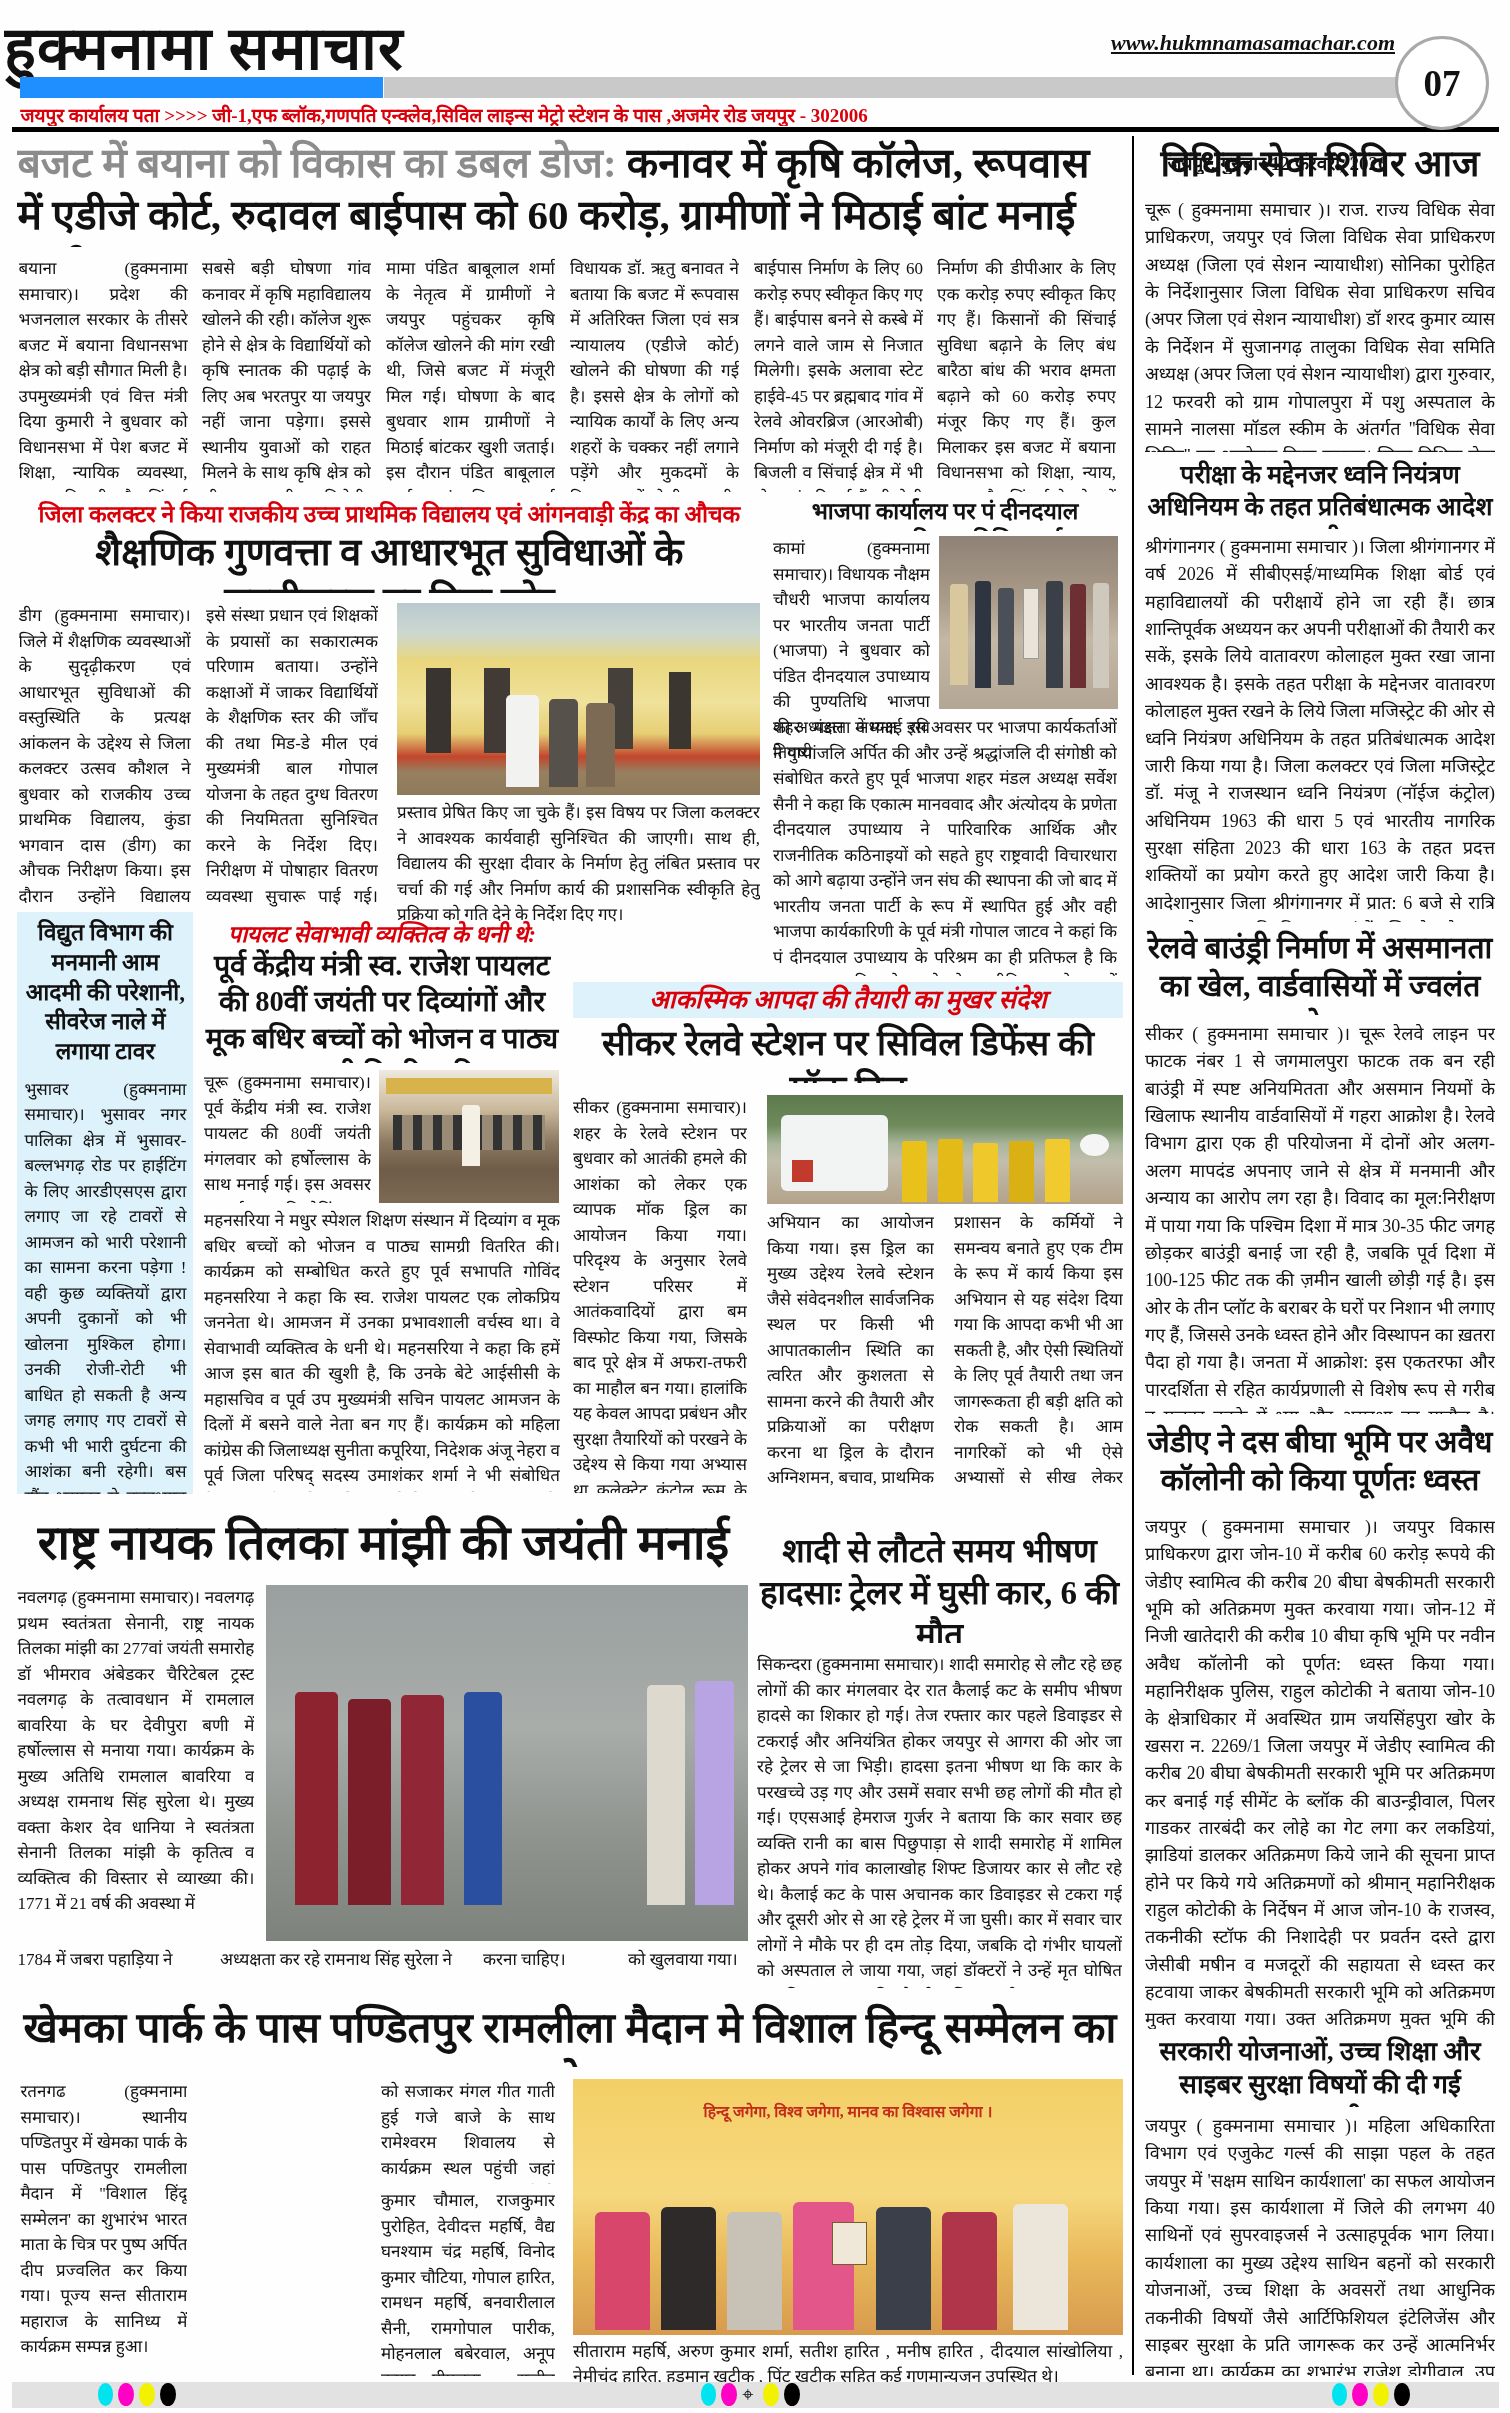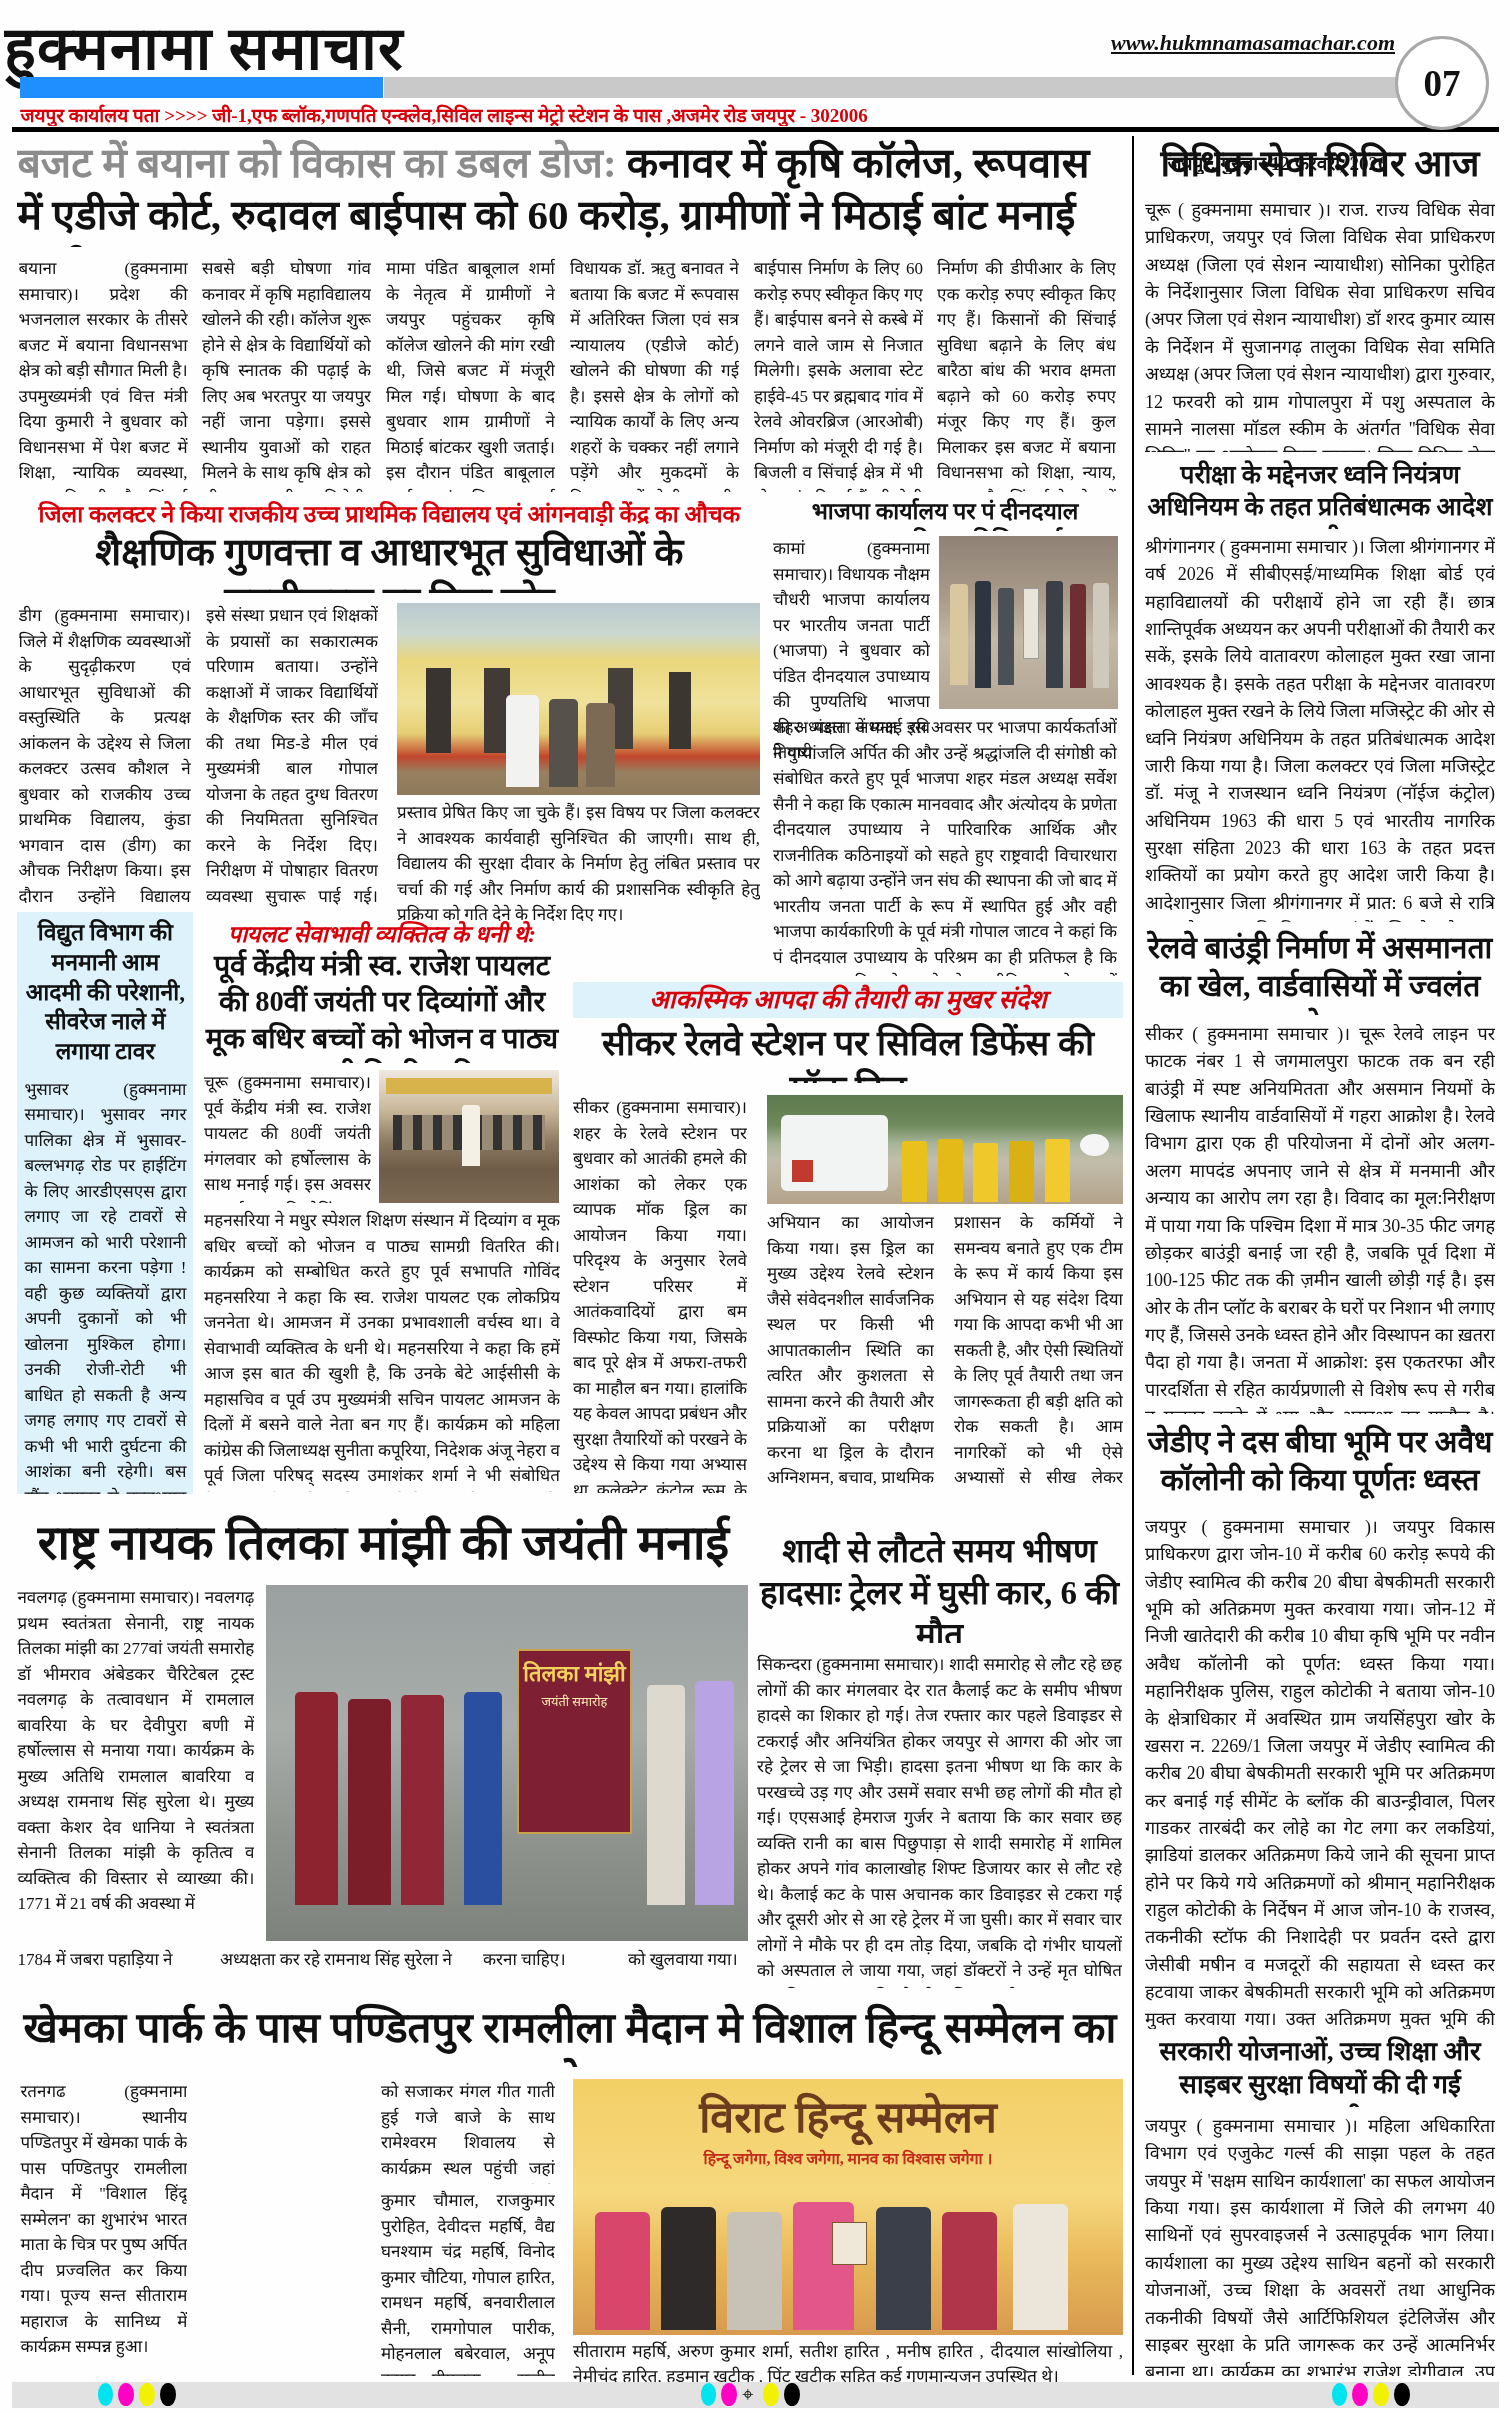--- a/index.html
+++ b/index.html
@@ -130,24 +130,20 @@
   </div>
 
   <div class="abs body-txt jt" style="left:767px;top:1210px;width:167px;height:283px;">अभियान का आयोजन किया गया। इस ड्रिल का मुख्य उद्देश्य रेलवे स्टेशन जैसे संवेदनशील सार्वजनिक स्थल पर किसी भी आपातकालीन स्थिति का त्वरित और कुशलता से सामना करने की तैयारी और प्रक्रियाओं का परीक्षण करना था ड्रिल के दौरान अग्निशमन, बचाव, प्राथमिक उपचार और यात्रियों को सुरक्षित स्थानों पर पहुंचाने जैसी विभिन्न कार्यवाहियों का अभ्यास किया गया। सिविल डिफेंस, फायर ब्रिगेड, स्वास्थ्य विभाग और रेलवे</div>
   <div class="abs body-txt jt" style="left:954px;top:1210px;width:169px;height:283px;">प्रशासन के कर्मियों ने समन्वय बनाते हुए एक टीम के रूप में कार्य किया इस अभियान से यह संदेश दिया गया कि आपदा कभी भी आ सकती है, और ऐसी स्थितियों के लिए पूर्व तैयारी तथा जन जागरूकता ही बड़ी क्षति को रोक सकती है। आम नागरिकों को भी ऐसे अभ्यासों से सीख लेकर सतर्क और तैयार रहने की आवश्यकता है रेलवे प्रशासन ने बताया कि ऐसे अभ्यास नियमित रूप से कराए जाते रहेंगे, ताकि सुरक्षा व्यवस्था को और अधिक दुरुस्त बनाया जा सके।</div>
 
   <div class="abs hl ctr" style="left:17.4px;top:1512px;width:732px;height:63px;font-size:48px;">राष्ट्र नायक तिलका मांझी की जयंती मनाई</div>
 
   <div class="abs body-txt jt" style="left:17.4px;top:1585px;width:237px;height:356px;">नवलगढ़ (हुक्मनामा समाचार)। नवलगढ़ प्रथम स्वतंत्रता सेनानी, राष्ट्र नायक तिलका मांझी का 277वां जयंती समारोह डॉ भीमराव अंबेडकर चैरिटेबल ट्रस्ट नवलगढ़ के तत्वावधान में रामलाल बावरिया के घर देवीपुरा बणी में हर्षोल्लास से मनाया गया। कार्यक्रम के मुख्य अतिथि रामलाल बावरिया व अध्यक्ष रामनाथ सिंह सुरेला थे। मुख्य वक्ता केशर देव धानिया ने स्वतंत्रता सेनानी तिलका मांझी के कृतित्व व व्यक्तित्व  की विस्तार से व्याख्या की। 1771 में 21 वर्ष की अवस्था में</div>
 
   <div class="abs photo" style="left:266px;top:1585px;width:482px;height:356px;background:linear-gradient(180deg,#9aa0a0 0%,#a8adaa 40%,#8f948f 70%,#7d827d 100%);">
-    <div class="ph-inner" style="left:52%;top:18%;width:24%;height:52%;background:#7e1f33;border:2.3px solid #c9a24a;color:#f2d25c;text-align:center;padding-top:5.8px;box-sizing:border-box;">
-      <div style="font-size:22px;font-weight:bold;">तिलका मांझी</div>
-      <div style="font-size:12.8px;color:#f7e8b0;margin-top:4.7px;">जयंती समारोह</div>
-    </div>
     <div class="ph-inner" style="left:6%;top:30%;width:9%;height:60%;background:#8e2330;border-radius:4.7px 4.7px 0 0;"></div>
     <div class="ph-inner" style="left:17%;top:32%;width:9%;height:58%;background:#7c1d2a;border-radius:4.7px 4.7px 0 0;"></div>
     <div class="ph-inner" style="left:28%;top:31%;width:9%;height:59%;background:#912736;border-radius:4.7px 4.7px 0 0;"></div>
     <div class="ph-inner" style="left:41%;top:30%;width:8%;height:60%;background:#2b4fa0;border-radius:4.7px 4.7px 0 0;"></div>
     <div class="ph-inner" style="left:79%;top:28%;width:8%;height:62%;background:#ded9cf;border-radius:4.7px 4.7px 0 0;"></div>
     <div class="ph-inner" style="left:89%;top:27%;width:8%;height:63%;background:#b9a4e3;border-radius:4.7px 4.7px 0 0;"></div>
   </div>
 
   <div class="abs body-txt" style="left:17.4px;top:1947px;width:192px;height:28px;">1784 में जबरा पहाड़िया ने अंग्रेज अफसर</div>
   <div class="abs body-txt" style="left:220px;top:1947px;width:256px;height:28px;">अध्यक्षता कर रहे रामनाथ सिंह सुरेला ने देश</div>
@@ -158,21 +154,20 @@
   <div class="abs body-txt jt" style="left:757px;top:1652px;width:365px;height:336px;">सिकन्दरा (हुक्मनामा समाचार)। शादी समारोह से लौट रहे छह लोगों की कार मंगलवार देर रात कैलाई कट के समीप भीषण हादसे का शिकार हो गई। तेज रफ्तार कार पहले डिवाइडर से टकराई और अनियंत्रित होकर जयपुर से आगरा की ओर जा रहे ट्रेलर से जा भिड़ी। हादसा इतना भीषण था कि कार के परखच्चे उड़ गए और उसमें सवार सभी छह लोगों की मौत हो गई। एएसआई हेमराज गुर्जर ने बताया कि कार सवार छह व्यक्ति रानी का बास पिछुपाड़ा से शादी समारोह में शामिल होकर अपने गांव कालाखोह शिफ्ट डिजायर कार से लौट रहे थे। कैलाई कट के पास अचानक कार डिवाइडर से टकरा गई और दूसरी ओर से आ रहे ट्रेलर में जा घुसी। कार में सवार चार लोगों ने मौके पर ही दम तोड़ दिया, जबकि दो गंभीर घायलों को अस्पताल ले जाया गया, जहां डॉक्टरों ने उन्हें मृत घोषित कर दिया। सूचना मिलते ही पुलिस अधीक्षक सागर राण, अतिरिक्त पुलिस अधीक्षक हेमंत कलाल, मानपुर पुलिस उपाधीक्षक धर्मराज चौधरी, सिकन्दरा थानाधिकारी सतीश कुमार सहित पुलिस जाप्ता मौके पर पहुंचा। ट्रेलर में फंसी कार को क्रेन की सहायता से हटवाकर शवों को बाहर निकाला गया।</div>
 
   <div class="abs hl ctr" style="left:17.4px;top:2002px;width:1105px;height:65px;font-size:42px;">खेमका पार्क के पास पण्डितपुर रामलीला मैदान मे विशाल हिन्दू सम्मेलन का आयोजन</div>
 
   <div class="abs body-txt jt" style="left:20.4px;top:2079px;width:167px;height:298px;">रतनगढ (हुक्मनामा समाचार)। स्थानीय पण्डितपुर में खेमका पार्क के पास पण्डितपुर रामलीला मैदान में ''विशाल हिंदू सम्मेलन' का शुभारंभ भारत माता के चित्र पर पुष्प अर्पित दीप प्रज्वलित कर किया गया। पूज्य सन्त सीताराम महाराज के सानिध्य में कार्यक्रम सम्पन्न हुआ।</div>
   <div class="abs body-txt jt" style="left:381px;top:2079px;width:174px;height:105px;">को सजाकर मंगल गीत गाती हुई गजे बाजे के साथ रामेश्वरम शिवालय से कार्यक्रम स्थल पहुंची जहां मुख्य द्वार पर पुष्प वर्षा से उनका स्वागत अभिनंदन किया गया। कार्यक्रम में विनोद कुमार चौमाल, राजकुमार</div>
   <div class="abs body-txt jt" style="left:381px;top:2188px;width:174px;height:188px;">कुमार चौमाल, राजकुमार पुरोहित, देवीदत्त महर्षि, वैद्य घनश्याम चंद्र महर्षि, विनोद कुमार चौटिया, गोपाल हारित, रामधन महर्षि, बनवारीलाल सैनी, रामगोपाल पारीक, मोहनलाल बबेरवाल, अनूप कुमार पीपलवा , राजीव मंगलहारा, दलू सिंह, रामकृष्ण मटोलिया ,रमेशचंद्र पारीक, दीनदयाल सोनी, बंशीधर स्वामी, बिशनलाल धरण,</div>
 
   <div class="abs photo" style="left:573px;top:2079px;width:550px;height:256px;background:linear-gradient(180deg,#f3cf66 0%,#f6d87e 45%,#e9b95a 70%,#d79a4e 100%);">
     <div class="ph-inner ctr" style="left:4%;top:6%;width:92%;height:36%;">
-      <div style="font-size:43px;font-weight:bold;color:#6d3b1e;line-height:1.1;">विराट हिन्दू सम्मेलन</div>
       <div style="font-size:15.7px;font-weight:bold;color:#c42b1b;margin-top:5.8px;">हिन्दू जगेगा, विश्व जगेगा,  मानव का विश्वास जगेगा ।</div>
     </div>
     <div class="ph-inner" style="left:4%;top:52%;width:10%;height:46%;background:#d8466b;border-radius:5.8px 5.8px 0 0;"></div>
     <div class="ph-inner" style="left:16%;top:50%;width:10%;height:48%;background:#2f2a2a;border-radius:5.8px 5.8px 0 0;"></div>
     <div class="ph-inner" style="left:28%;top:52%;width:10%;height:46%;background:#c8c2b6;border-radius:5.8px 5.8px 0 0;"></div>
     <div class="ph-inner" style="left:40%;top:48%;width:11%;height:50%;background:#e2568a;border-radius:5.8px 5.8px 0 0;"></div>
     <div class="ph-inner" style="left:47%;top:56%;width:6%;height:16%;background:#efe7d8;border:1.7px solid #7a5a2e;"></div>
     <div class="ph-inner" style="left:55%;top:50%;width:10%;height:48%;background:#3a3f49;border-radius:5.8px 5.8px 0 0;"></div>
     <div class="ph-inner" style="left:67%;top:52%;width:10%;height:46%;background:#b0354a;border-radius:5.8px 5.8px 0 0;"></div>
     <div class="ph-inner" style="left:80%;top:49%;width:10%;height:49%;background:#ece5d9;border-radius:5.8px 5.8px 0 0;"></div>

